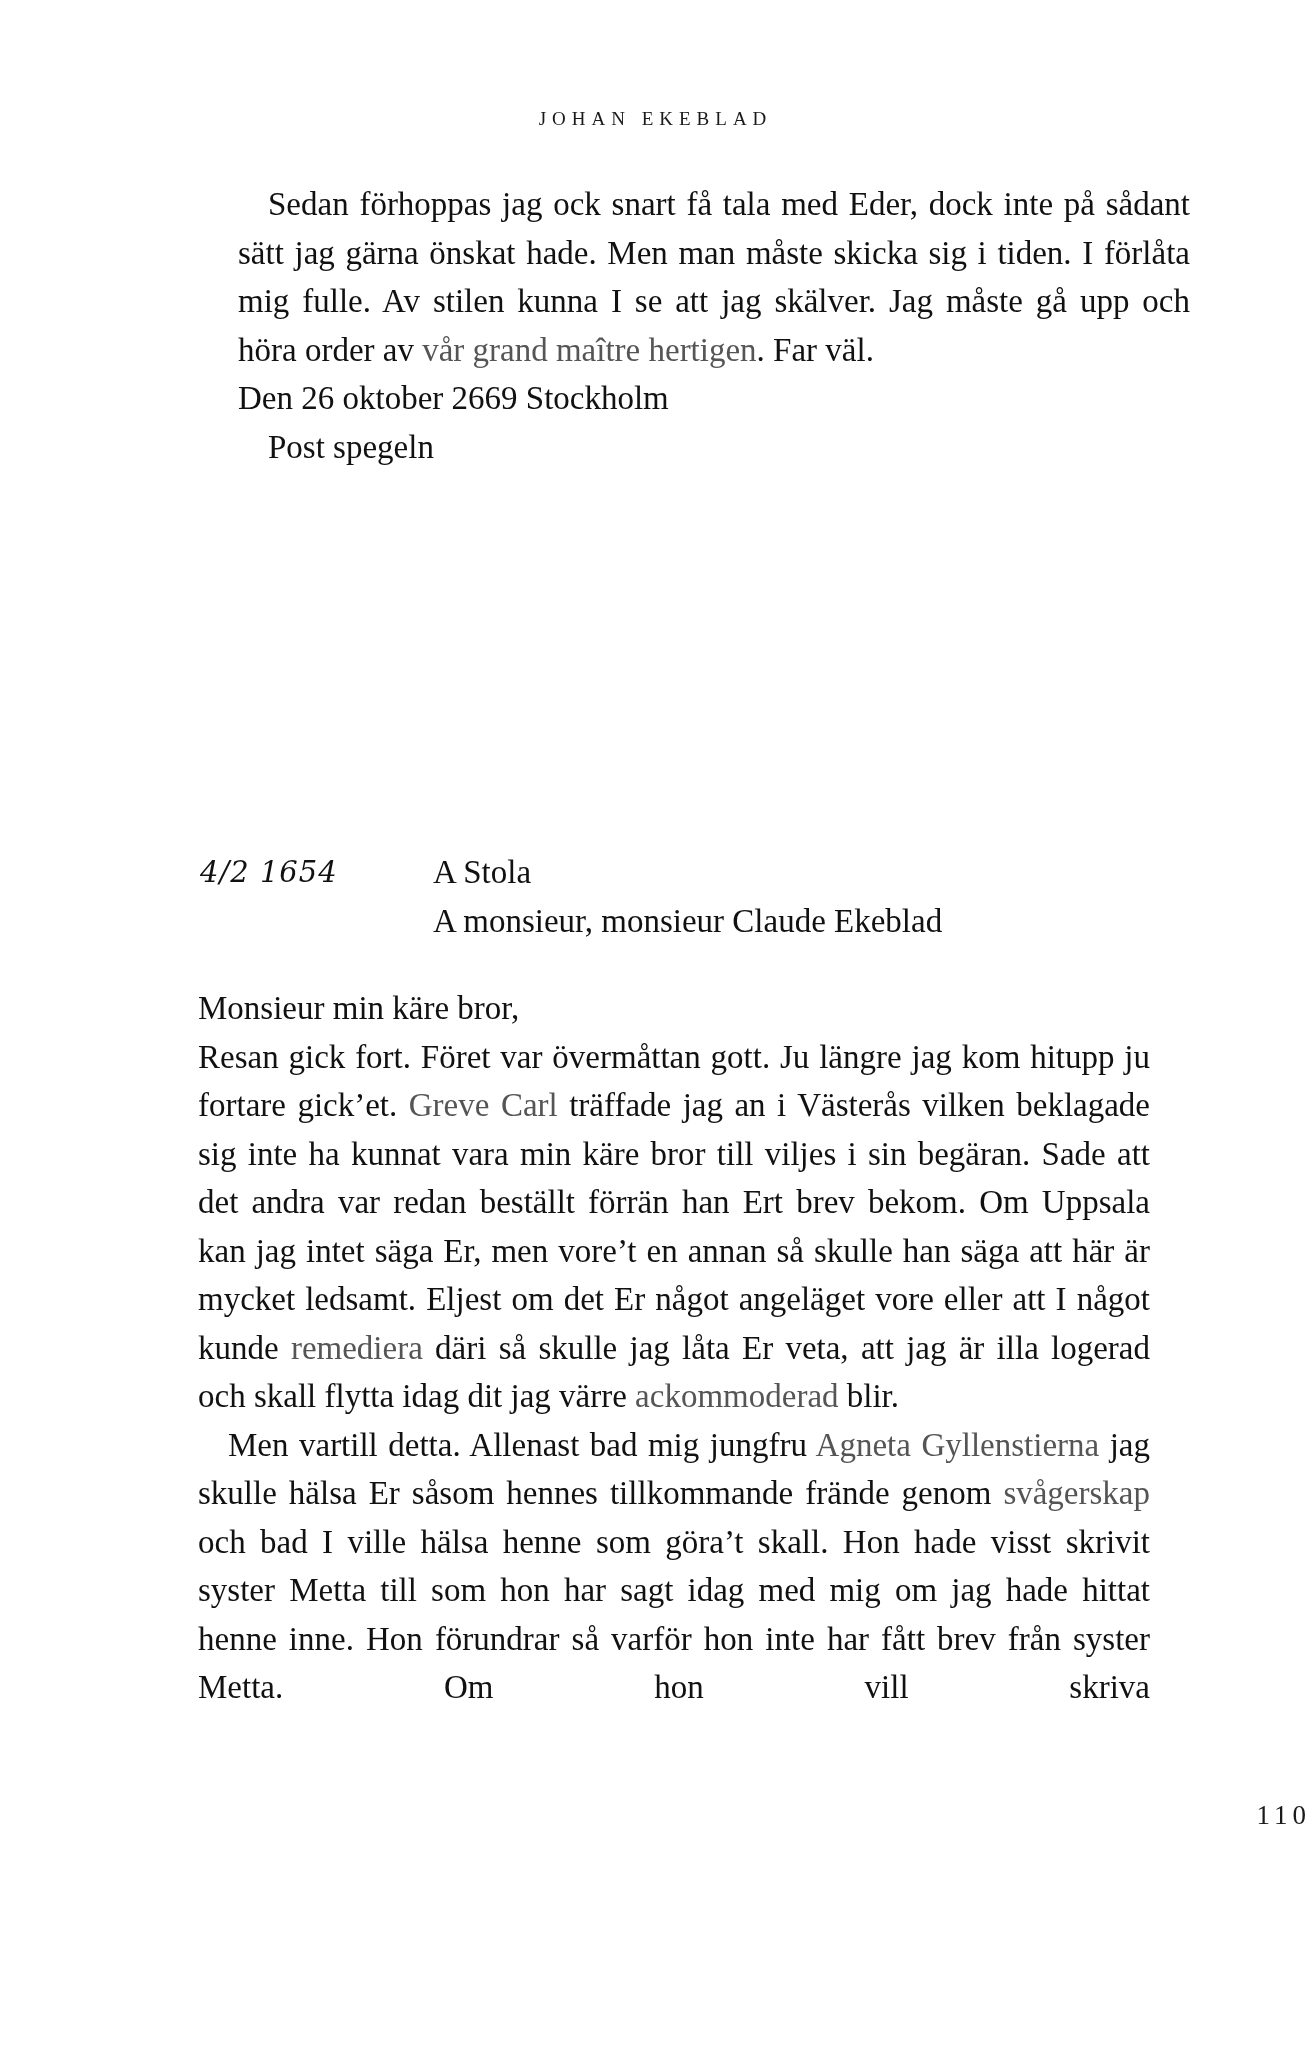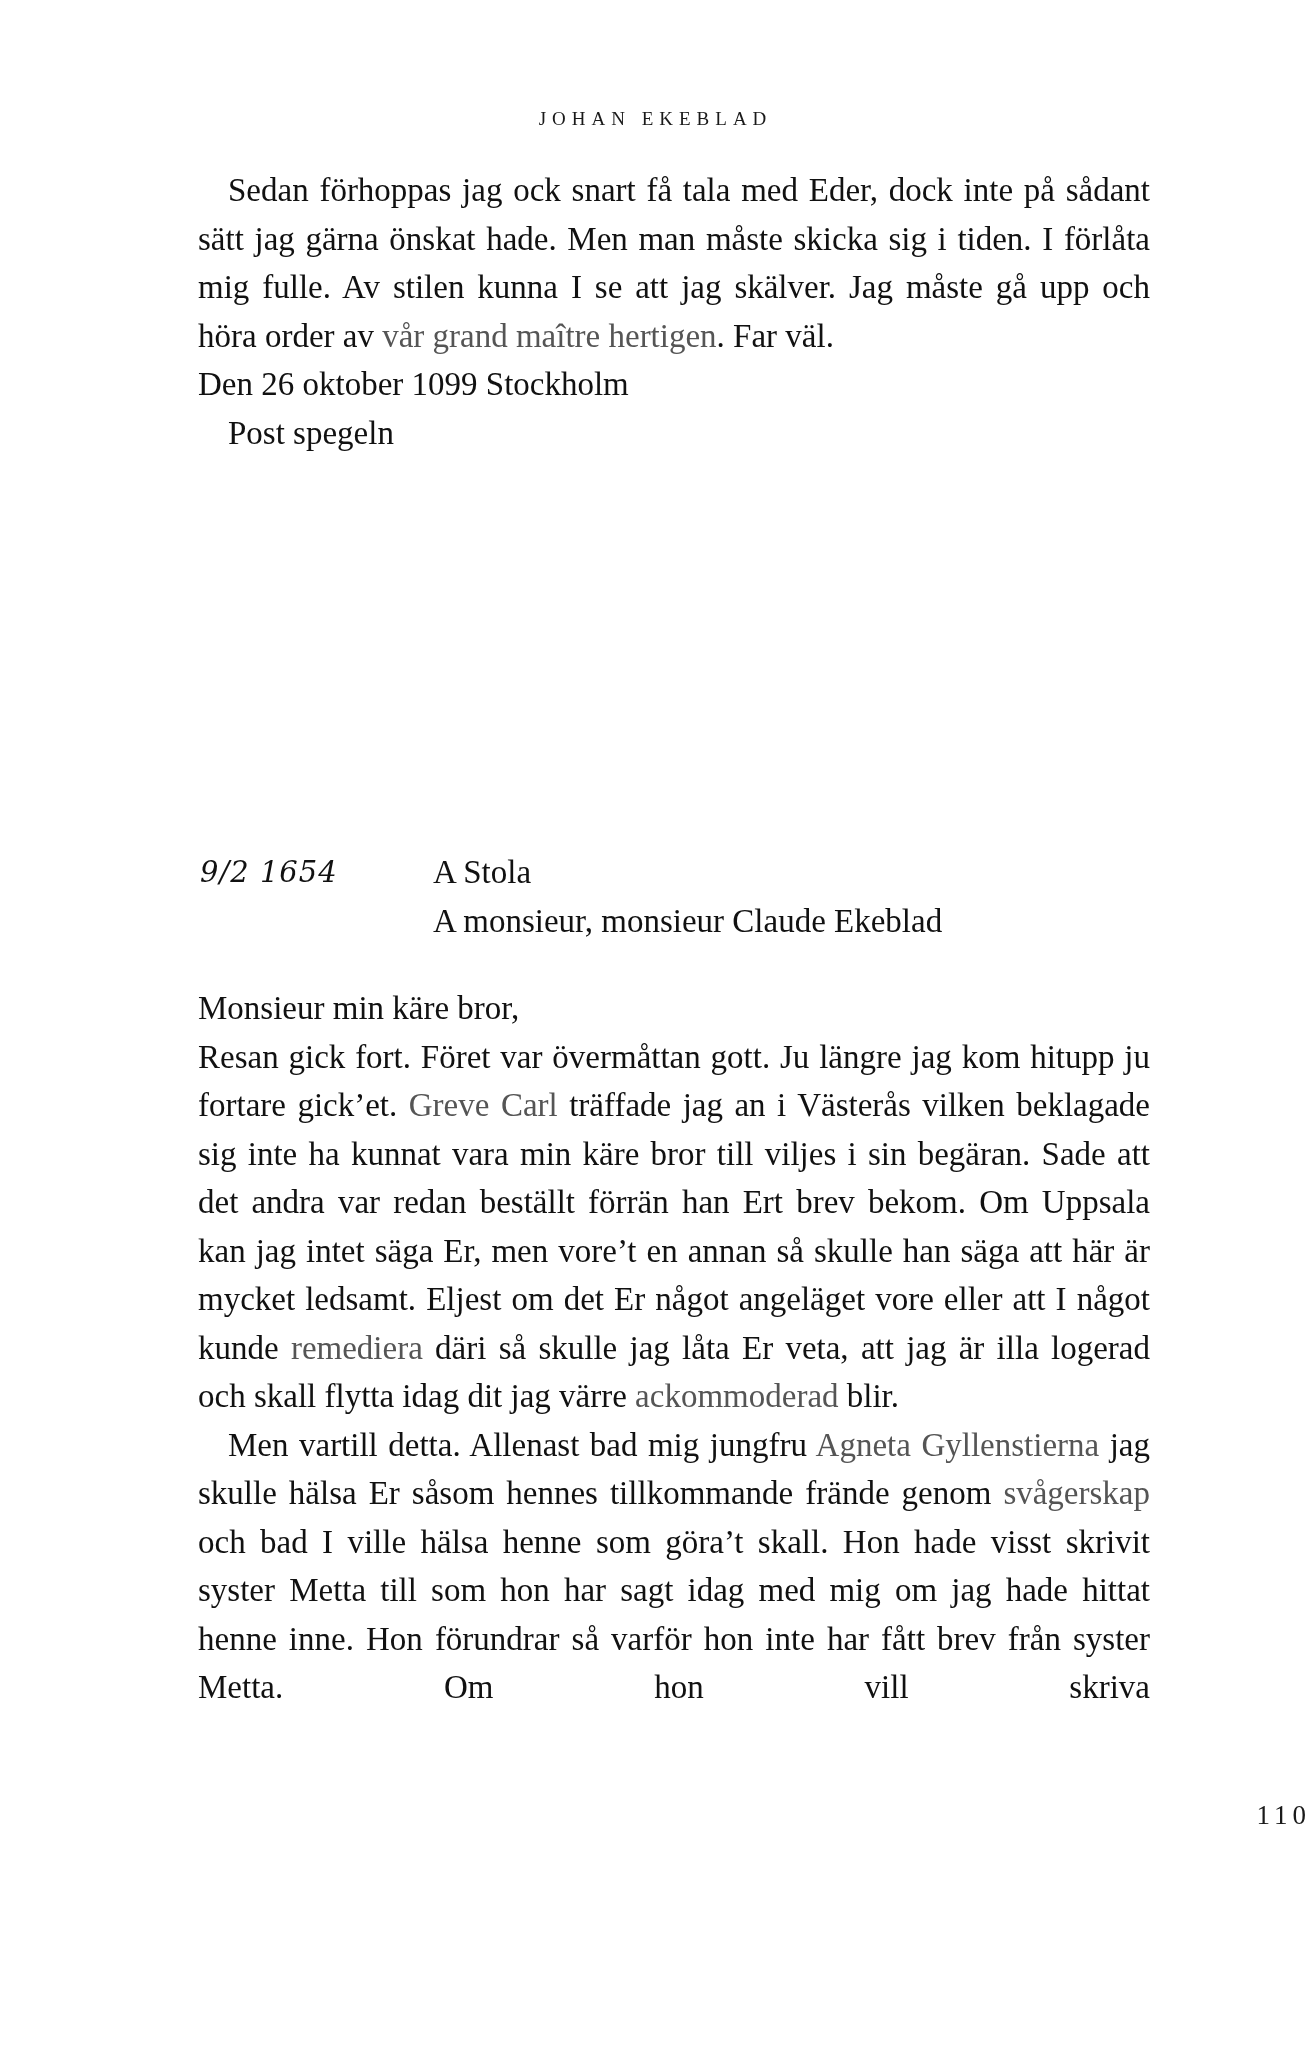--- a/index.html
+++ b/index.html
@@ -32,21 +32,21 @@
       line-height: 48.5px;
       text-align: justify;
       hyphens: manual;
     }
     .text-block p { margin: 0; }
     .indent { text-indent: 30px; }
     .last-left { text-align-last: left; }
 
     .gloss { color: #555555; cursor: pointer; }
 
-    .block-1 { top: 166px; }
+    .block-1 { top: 180px; margin-left: 40px; }
 
     .letter-head {
       position: absolute;
       top: 848px;
       left: 198px;
       width: 952px;
       font-size: 33px;
       line-height: 48.5px;
     }
     .letter-date {
@@ -80,26 +80,26 @@
   </style>
 </head>
 <body>
 
 <div class="page">
 
   <div class="running-head">Johan Ekeblad</div>
 
   <div class="text-block block-1">
     <p class="indent last-left">Sedan förhoppas jag ock snart få tala med Eder, dock inte på sådant sätt jag gärna önskat hade. Men man måste skicka sig i tiden. I förlåta mig fulle. Av stilen kunna I se att jag skälver. Jag måste gå upp och höra order av <span class="gloss">vår grand maître hertigen</span>. Far väl.</p>
-    <p>Den 26 oktober 1099 Stockholm</p>
+    <p>Den 26 oktober 2669 Stockholm</p>
     <p class="indent">Post spegeln</p>
   </div>
 
   <div class="letter-head">
-    <div class="letter-date">9/2 1654</div>
+    <div class="letter-date">4/2 1654</div>
     <div class="letter-address">
       <div>A Stola</div>
       <div>A monsieur, monsieur Claude Ekeblad</div>
     </div>
   </div>
 
   <div class="text-block block-2">
     <p>Monsieur min käre bror,</p>
     <p class="last-left">Resan gick fort. Föret var övermåttan gott. Ju längre jag kom hitupp ju fortare gick’et. <span class="gloss">Greve Carl</span> träffade jag an i Västerås vilken beklagade sig inte ha kunnat vara min käre bror till viljes i sin begäran. Sade att det andra var redan beställt förrän han Ert brev bekom. Om Uppsala kan jag intet säga Er, men vore’t en annan så skulle han säga att här är mycket ledsamt. Eljest om det Er något angeläget vore eller att I något kunde <span class="gloss">remedi­era</span> däri så skulle jag låta Er veta, att jag är illa logerad och skall flytta idag dit jag värre <span class="gloss">ackommoderad</span> blir.</p>
     <p class="indent" style="text-align-last: justify;">Men vartill detta. Allenast bad mig jungfru <span class="gloss">Agneta Gyllen­stierna</span> jag skulle hälsa Er såsom hennes tillkommande frände genom <span class="gloss">svågerskap</span> och bad I ville hälsa henne som göra’t skall. Hon hade visst skrivit syster Metta till som hon har sagt idag med mig om jag hade hittat henne inne. Hon förundrar så var­för hon inte har fått brev från syster Metta. Om hon vill skriva</p>

